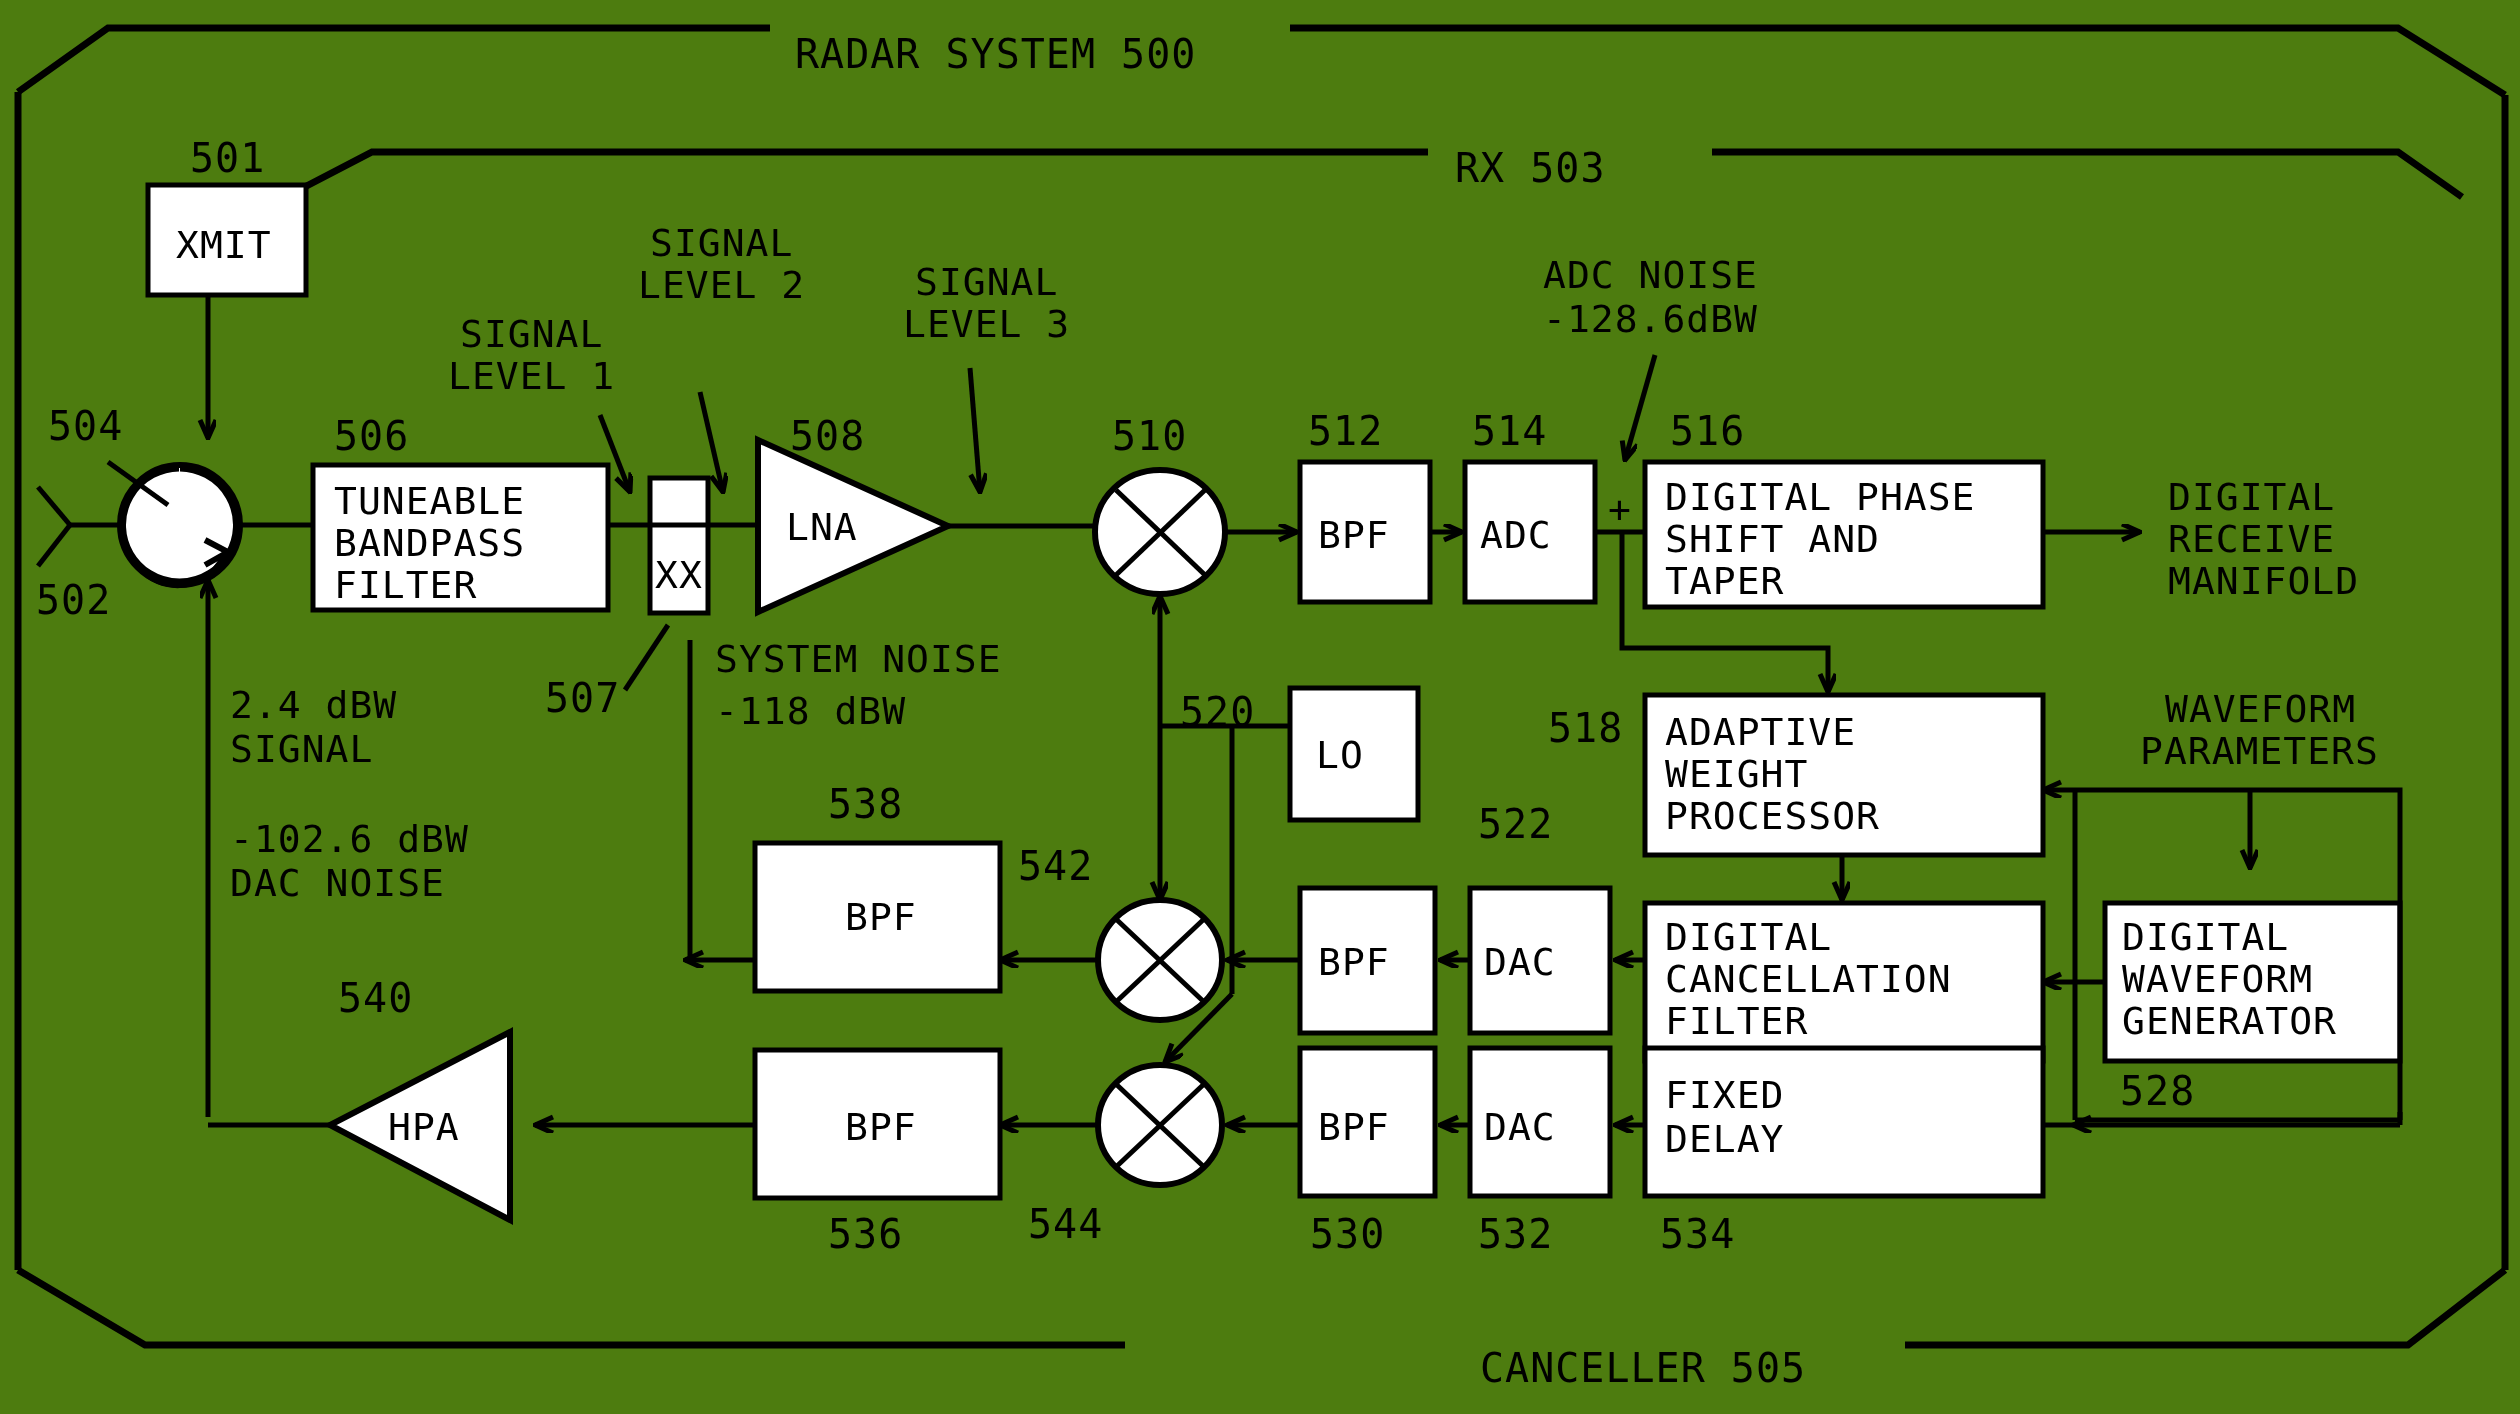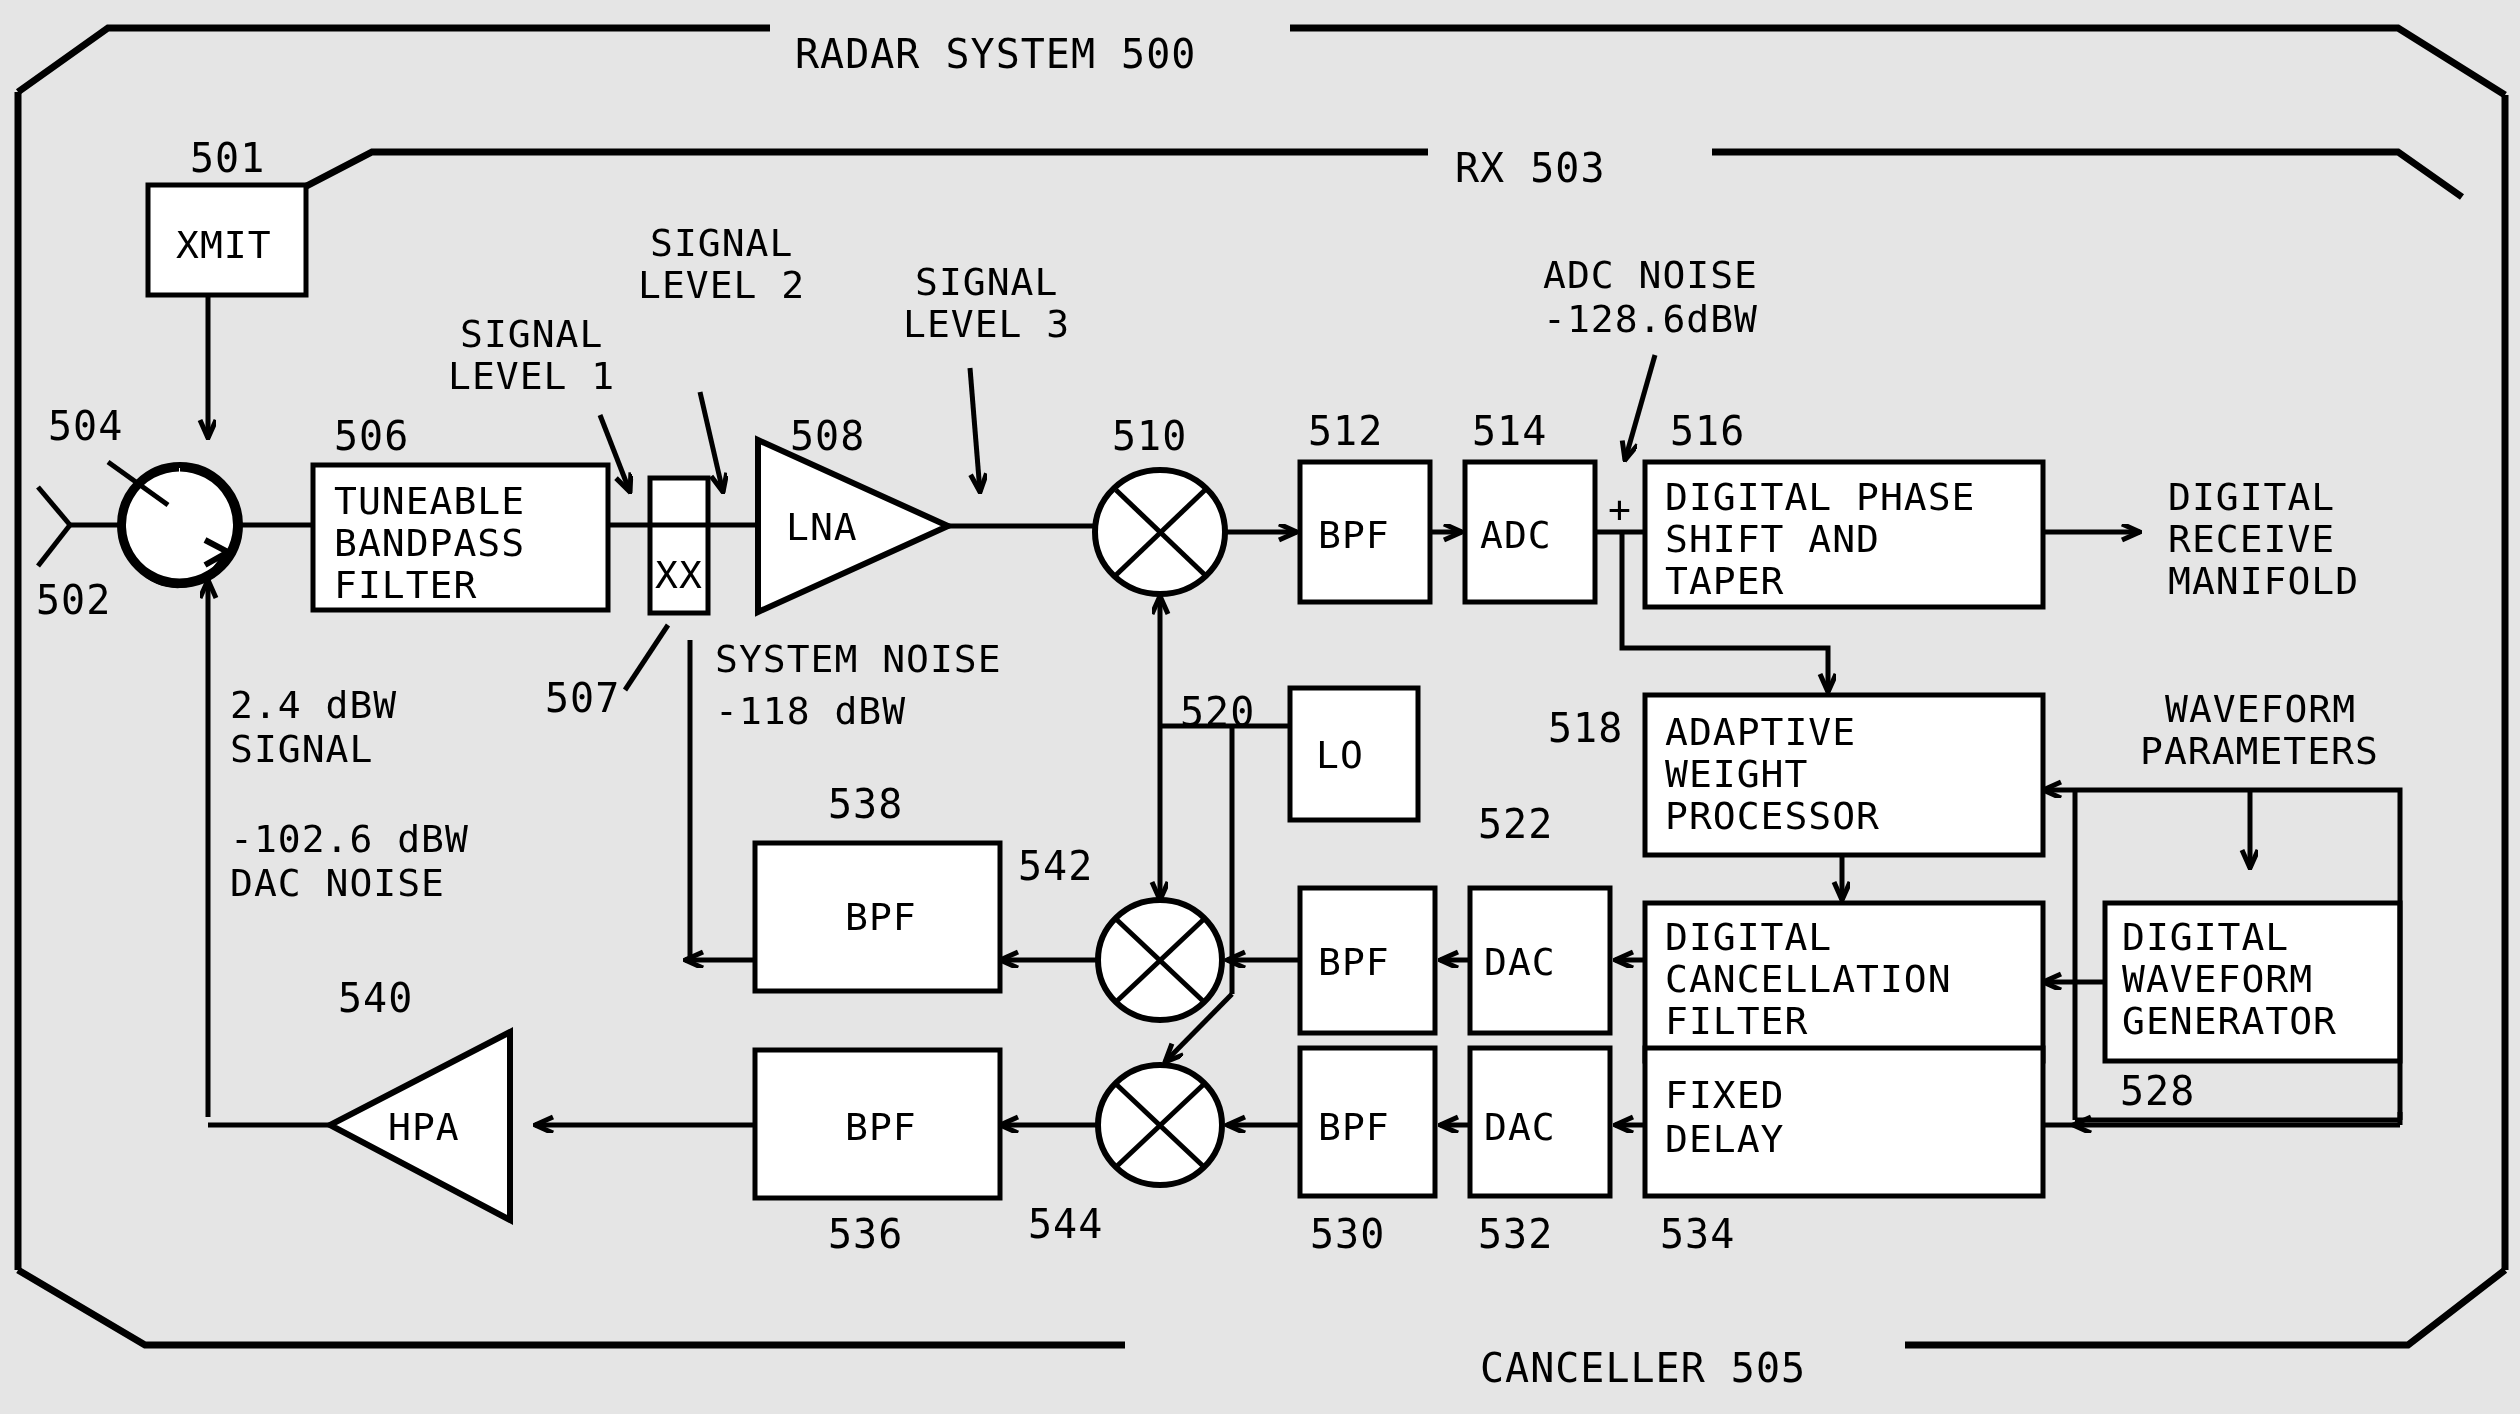--- a/index.html
+++ b/index.html
@@ -1,17 +1,17 @@
 <!DOCTYPE html>
 <html><head>
 <meta charset="utf-8">
 <style>
   html,body{margin:0;padding:0;background:#fff;}
   body{width:2520px;height:1414px;overflow:hidden;font-family:"DejaVu Sans Mono",monospace;}
-  #stage{position:relative;width:2520px;height:1414px;background:#e5e5e5;}
+  #stage{position:relative;width:2520px;height:1414px;background:#4d7c0f;}
   svg{position:absolute;left:0;top:0;width:2520px;height:1414px;}
   .ln{stroke:#000;stroke-width:5;fill:none;stroke-linecap:butt;}
   .ln-th{stroke:#000;stroke-width:7;fill:none;}
   .bx{stroke:#000;stroke-width:5;fill:#fff;}
   .cir{stroke:#000;stroke-width:6;fill:#fff;}
   .tri{stroke:#000;stroke-width:6;fill:#fff;stroke-linejoin:miter;}
   text{font-family:"DejaVu Sans Mono",monospace;fill:#000;letter-spacing:1px;}
   .t-lbl{font-size:38px;}
   .t-num{font-size:40px;}
   .t-big{font-size:40px;}

